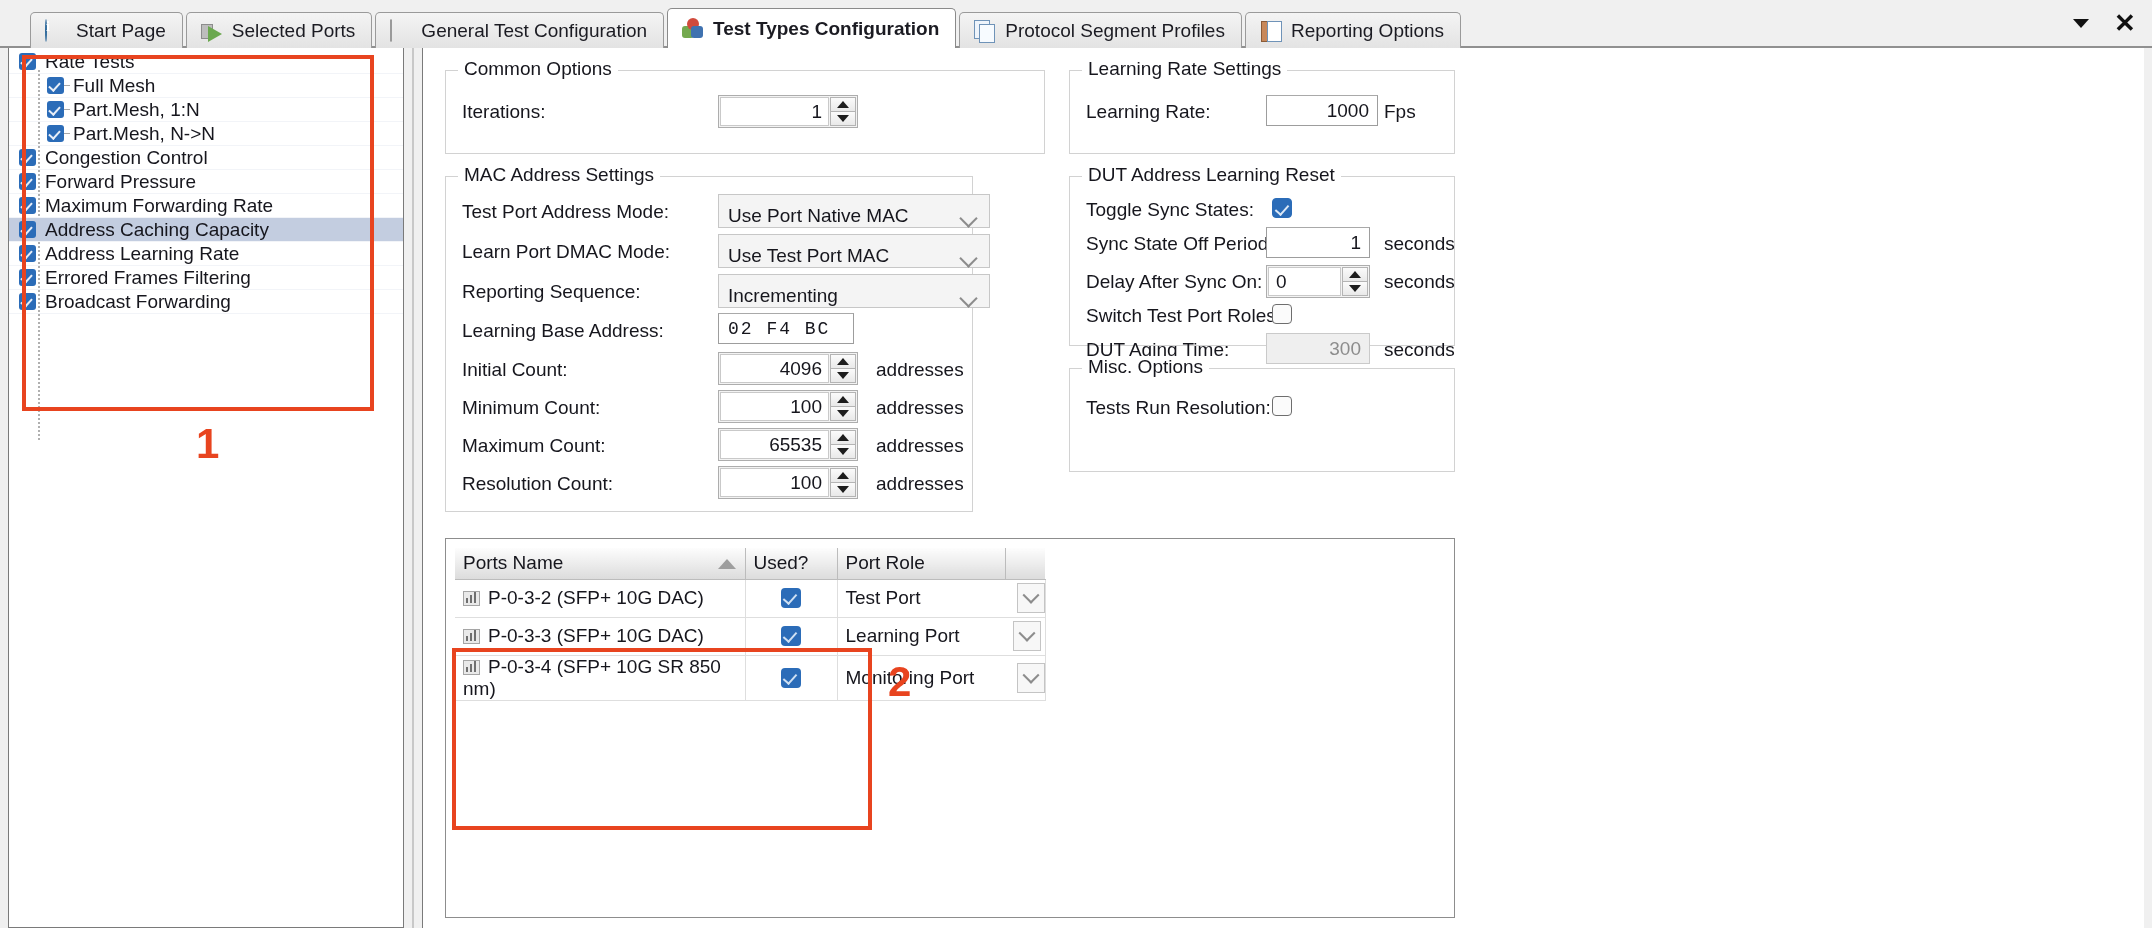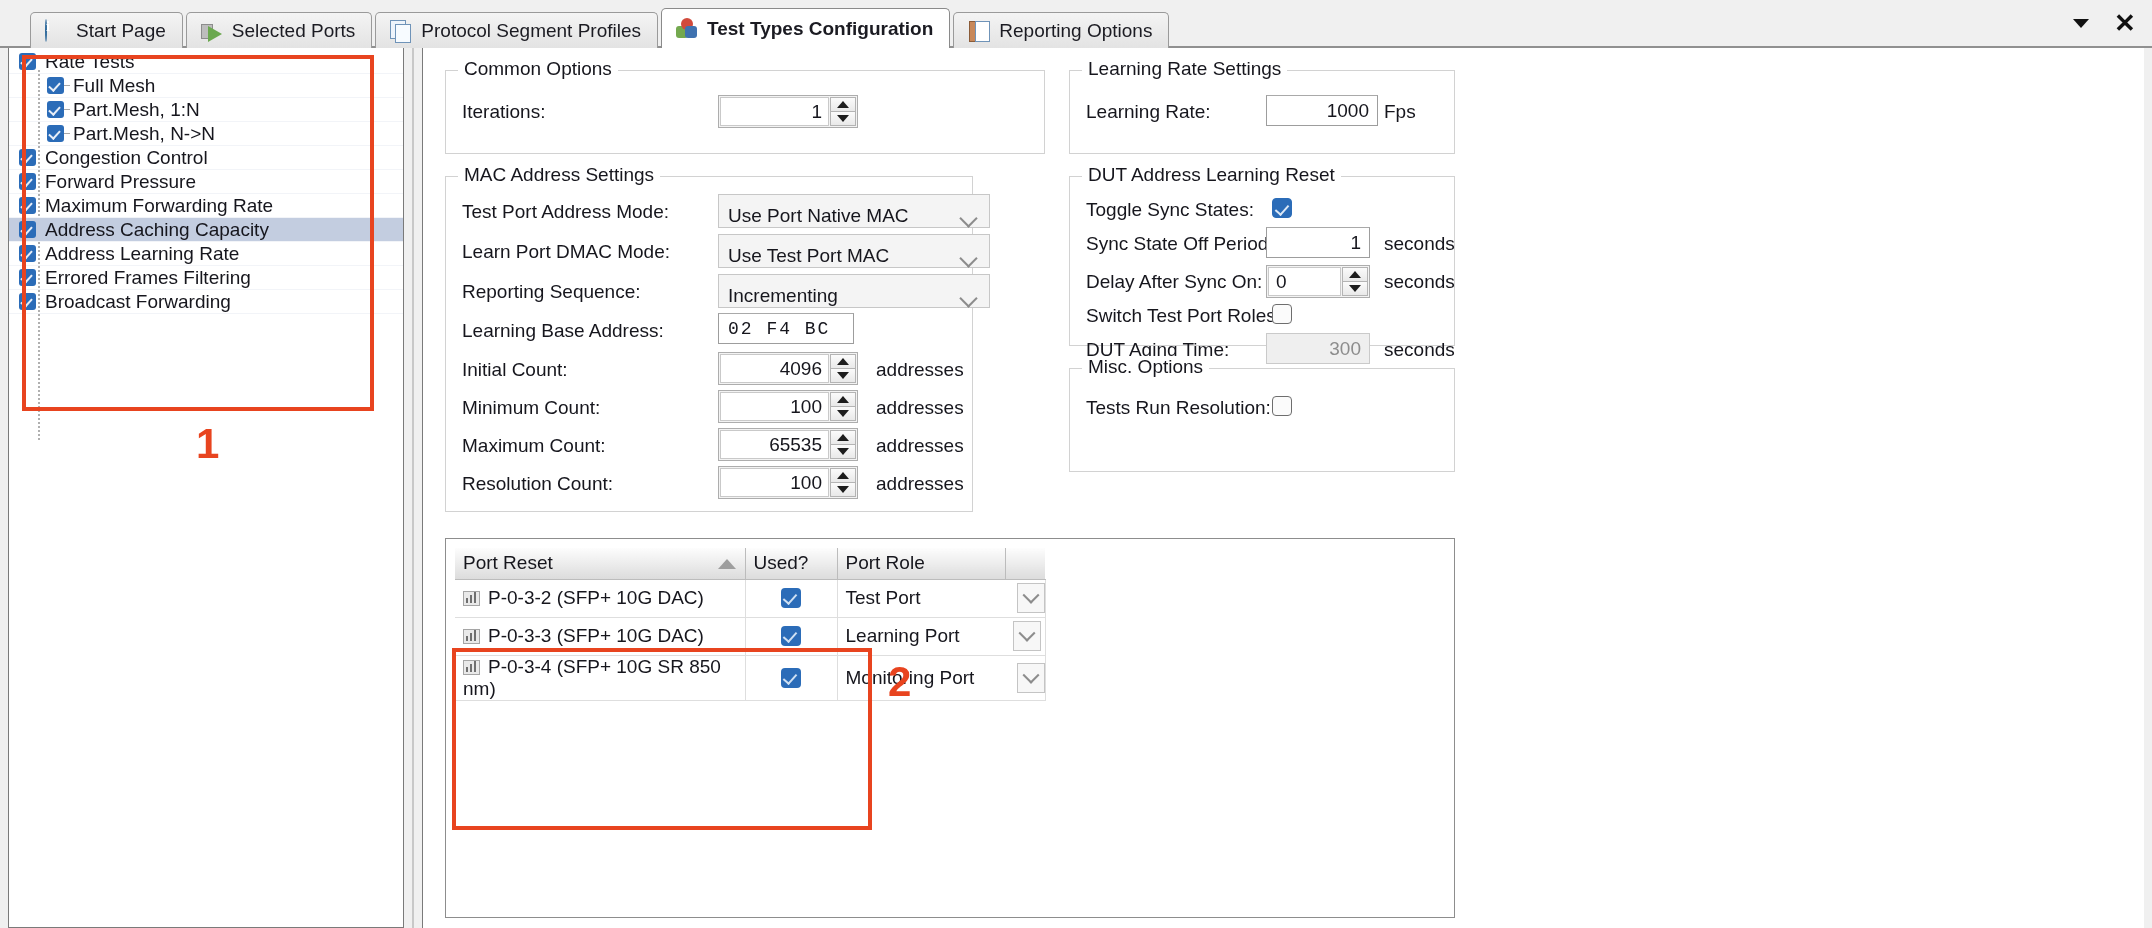--- a/index.html
+++ b/index.html
@@ -229,31 +229,35 @@
       <div class="tab">
         <span class="tabicon"><span class="ic-info"></span></span>
         <span>Start Page</span>
       </div>
 
       <div class="tab">
         <span class="tabicon"><span class="ic-ports"></span></span>
         <span>Selected Ports</span>
       </div>
 
-
       <div class="tab">
-        <span class="tabicon"><span class="ic-proto"></span></span>
-        <span>Protocol Segment Profiles</span>
+        <span class="tabicon"><span class="ic-gen"></span></span>
+        <span>General Test Configuration</span>
       </div>
 
       <div class="tab active">
         <span class="tabicon">
           <span class="ic-types"><span></span><span></span><span></span></span>
         </span>
         <span>Test Types Configuration</span>
+      </div>
+
+      <div class="tab">
+        <span class="tabicon"><span class="ic-proto"></span></span>
+        <span>Protocol Segment Profiles</span>
       </div>
 
       <div class="tab">
         <span class="tabicon"><span class="ic-report"></span></span>
         <span>Reporting Options</span>
       </div>
 
     </div>
 
     <div class="winctl">
@@ -467,21 +471,21 @@
       <div class="gtitle">Misc. Options</div>
       <div class="lbl" style="left:16px;top:28px;">Tests Run Resolution:</div>
       <div class="cbx" style="left:202px;top:27px;"></div>
     </div>
 
     <div class="tablewrap" style="left:22px;top:490px;width:1010px;height:380px;">
       <table class="ptable">
         <thead>
           <tr>
             <th class="col-name">
-              <span>Port Reset</span>
+              <span>Ports Name</span>
               <span class="sortar"></span>
             </th>
             <th class="col-used">
               <span>Used?</span>
             </th>
             <th class="col-role">
               <span>Port Role</span>
             </th>
             <th style="width:40px;border-right:none;"></th>
           </tr>

